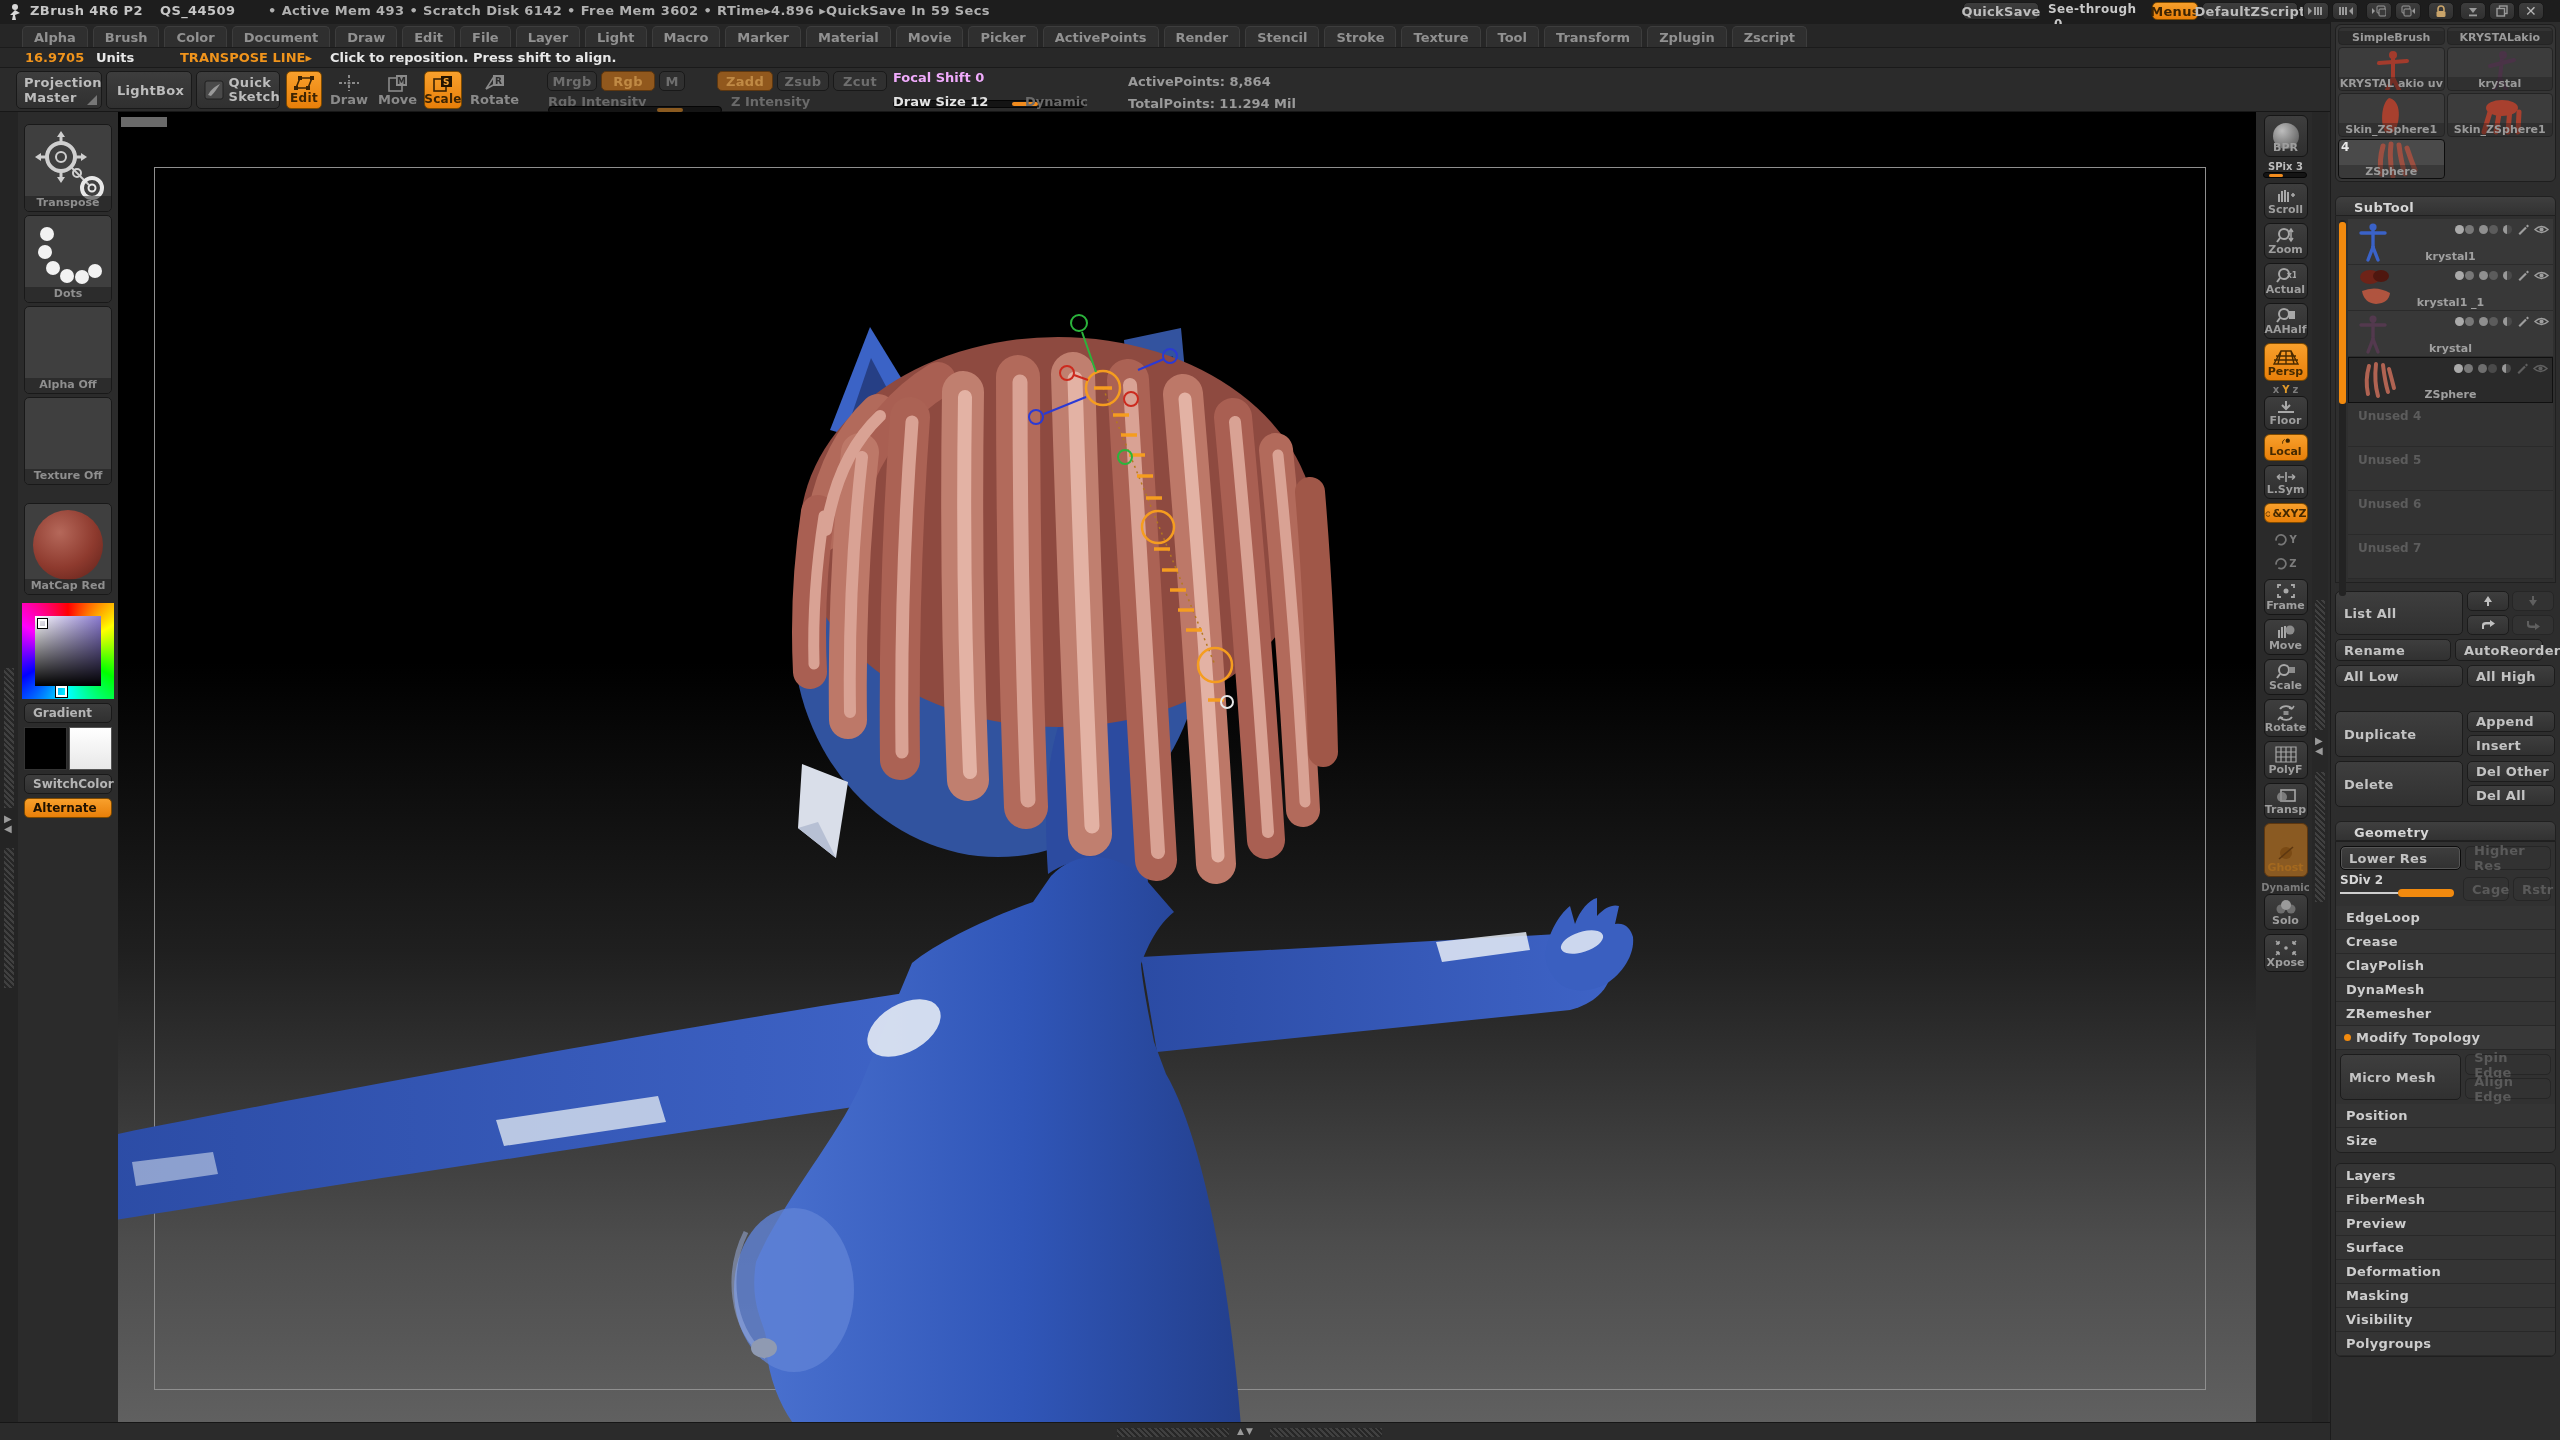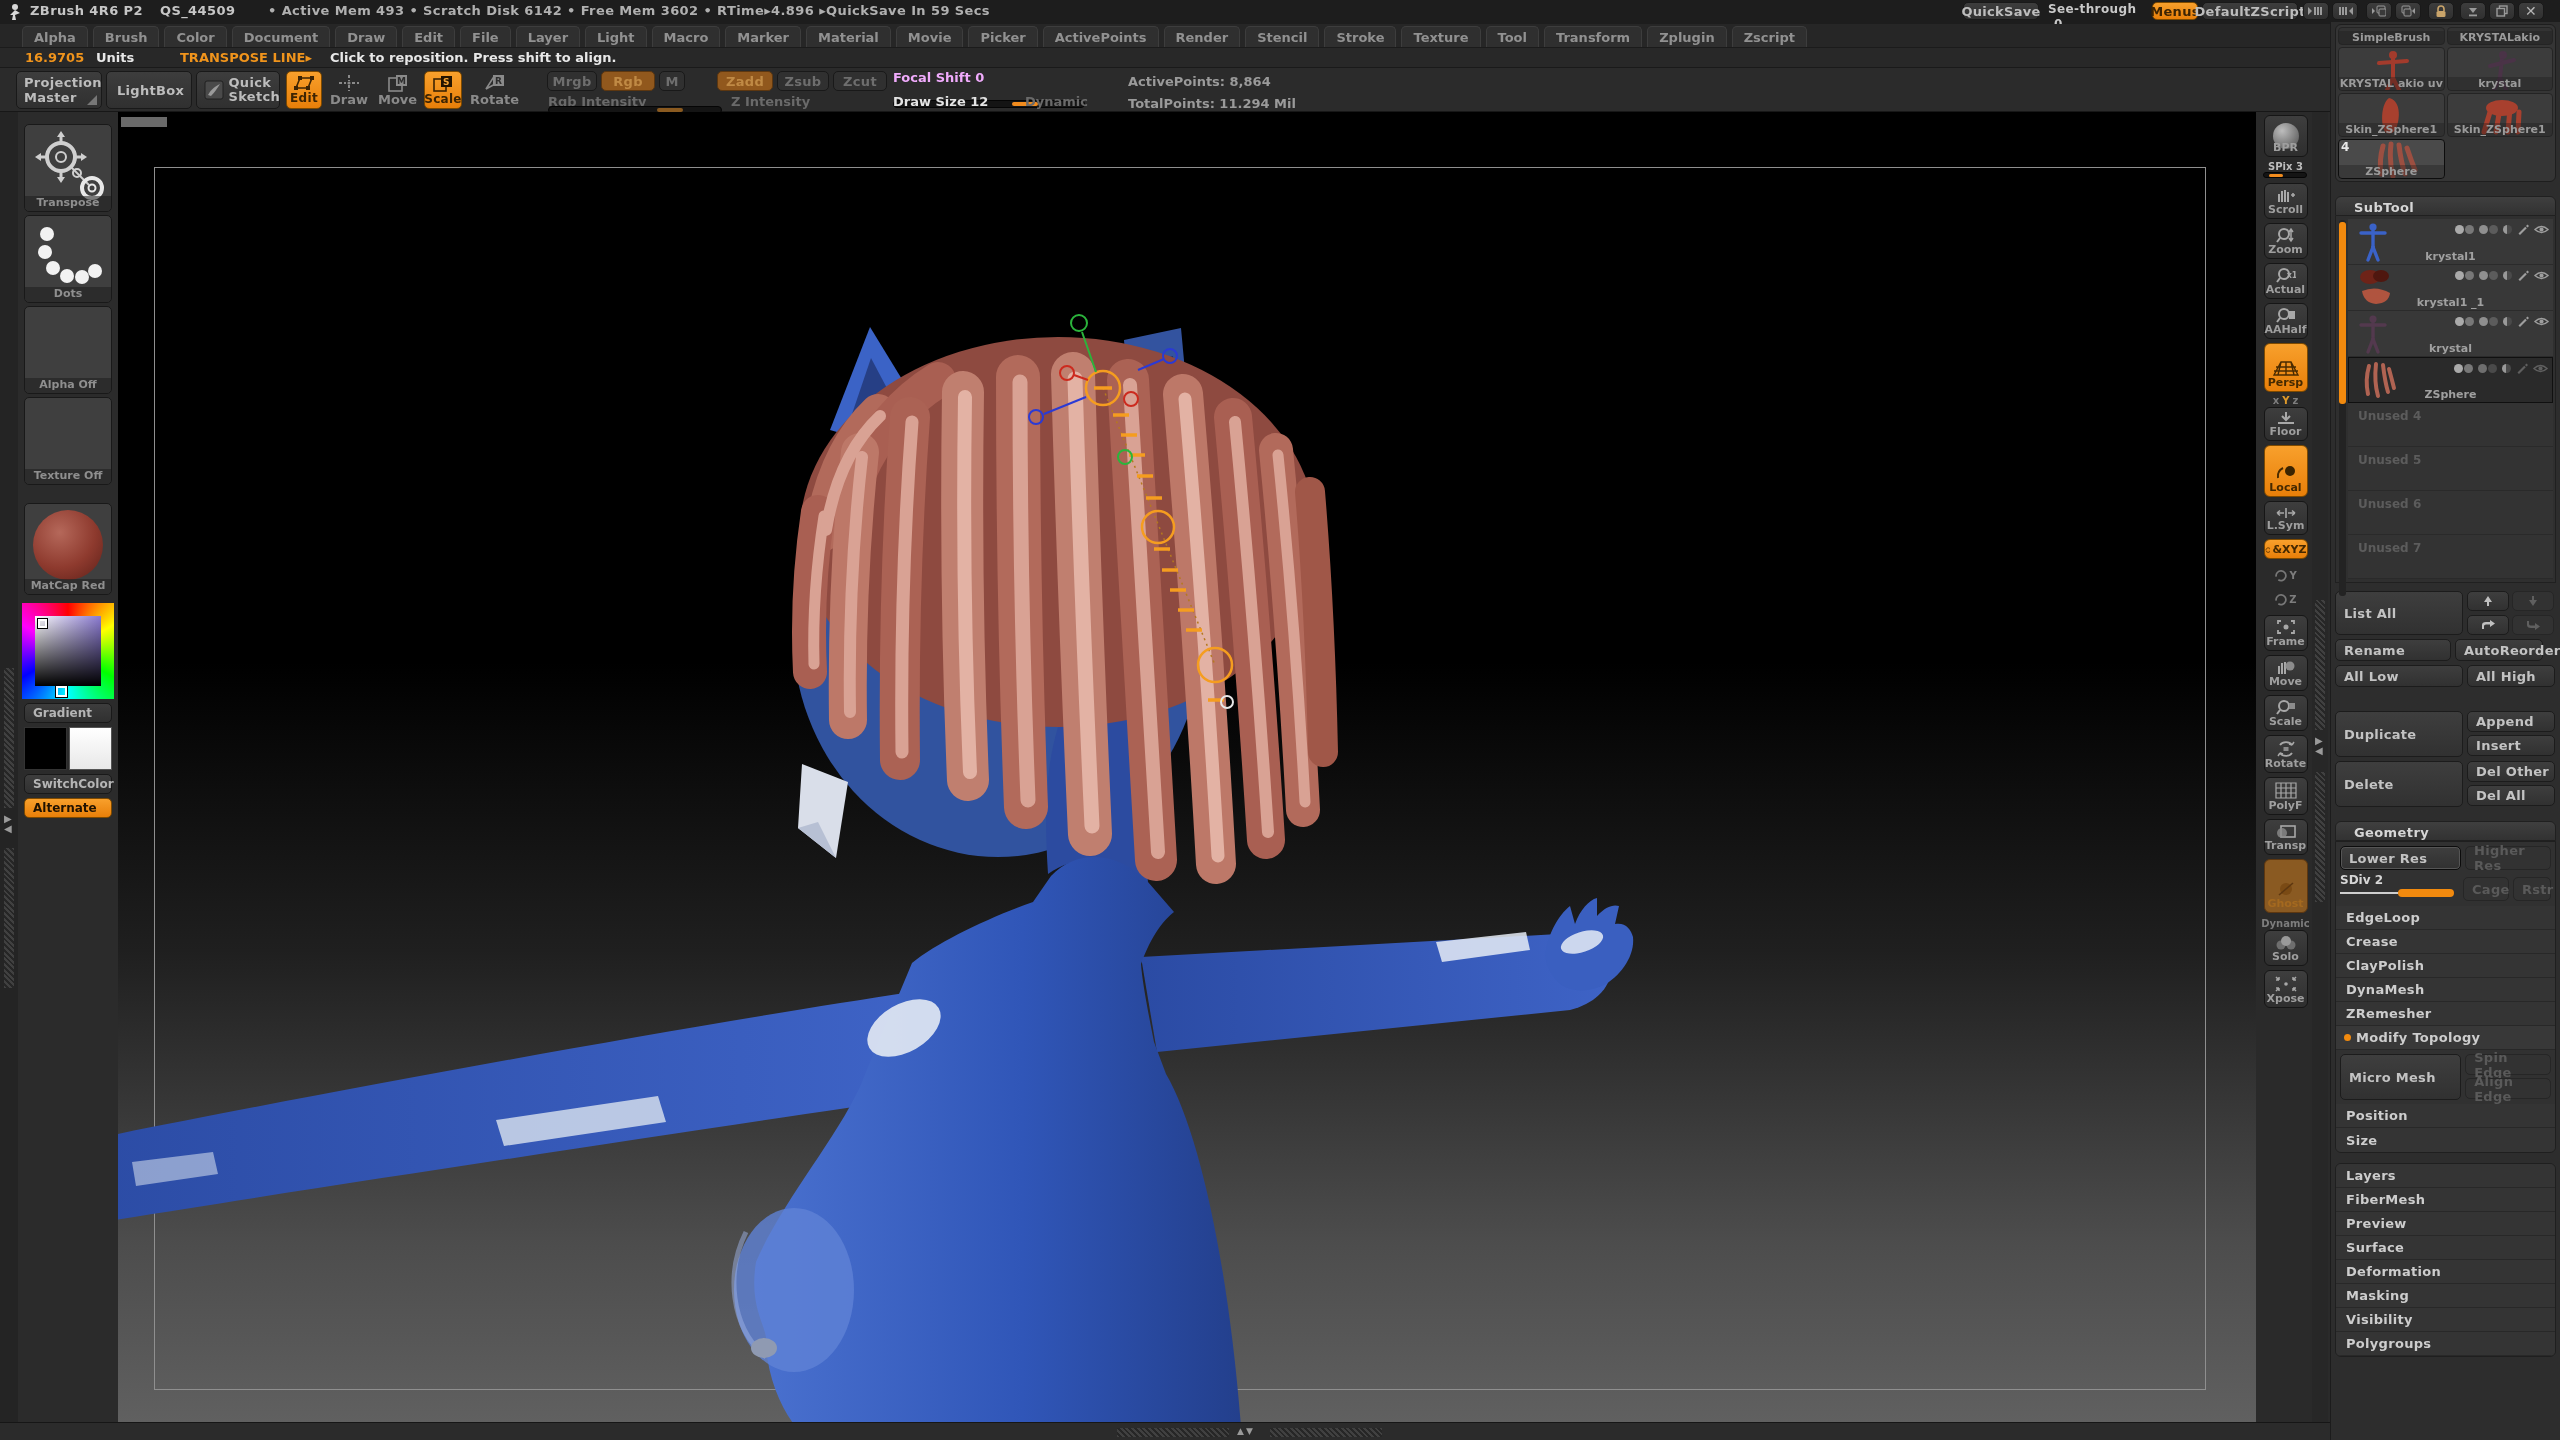--- a/index.html
+++ b/index.html
@@ -492,39 +492,39 @@
     <span>Actual</span>
   </div>
   <div class="rbtn" style="height:36px">
     <svg width="20" height="16" viewBox="0 0 20 16">
         <circle cx="8" cy="7" r="5" stroke="#a8a8a8" stroke-width="2" fill="none"></circle>
         <line x1="4" y1="11" x2="1" y2="15" stroke="#a8a8a8" stroke-width="2"></line>
         <rect x="13" y="4" width="6" height="8" fill="#a8a8a8"></rect>
       </svg>
     <span>AAHalf</span>
   </div>
-  <div class="rbtn on" style="height:49px">
+  <div class="rbtn on" style="height:38px">
     <svg width="26" height="16" viewBox="0 0 26 16">
         <path d="M1 15 L8 2 H18 L25 15 Z M1 11 H25 M3 7 H23 M13 2 V15 M8 2 L5 15 M18 2 L21 15" stroke="#4a2b00" stroke-width="1.4" fill="none"></path>
       </svg>
     <span>Persp</span>
   </div>
   <div style="display:flex;gap:3px;margin:-1px 0 1px">
     <span class="rmini">x</span>
     <span class="rmini" style="color:#e09a2a">Y</span>
     <span class="rmini">z</span>
   </div>
   <div class="rbtn" style="height:34px">
     <svg width="18" height="14" viewBox="0 0 18 14">
         <path d="M9 1 V8 M5 5 L9 9 L13 5" stroke="#a8a8a8" stroke-width="2" fill="none"></path>
         <line x1="1" y1="12" x2="17" y2="12" stroke="#a8a8a8" stroke-width="2"></line>
       </svg>
     <span>Floor</span>
   </div>
-  <div class="rbtn on" style="height:52px">
+  <div class="rbtn on" style="height:27px">
     <svg width="22" height="16" viewBox="0 0 22 16">
         <path d="M3 13 Q2 6 8 3" stroke="#4a2b00" stroke-width="2" fill="none"></path>
         <circle cx="15" cy="6" r="5" fill="#3a2300"></circle>
       </svg>
     <span>Local</span>
   </div>
   <div class="rbtn" style="height:34px">
     <svg width="22" height="12" viewBox="0 0 22 12">
         <path d="M9 6 H2 M2 6 l3 -2.5 M2 6 l3 2.5 M13 6 H20 M20 6 l-3 -2.5 M20 6 l-3 2.5 M11 1 V11" stroke="#a8a8a8" stroke-width="1.6" fill="none" stroke-dasharray="11 0"></path>
       </svg>

